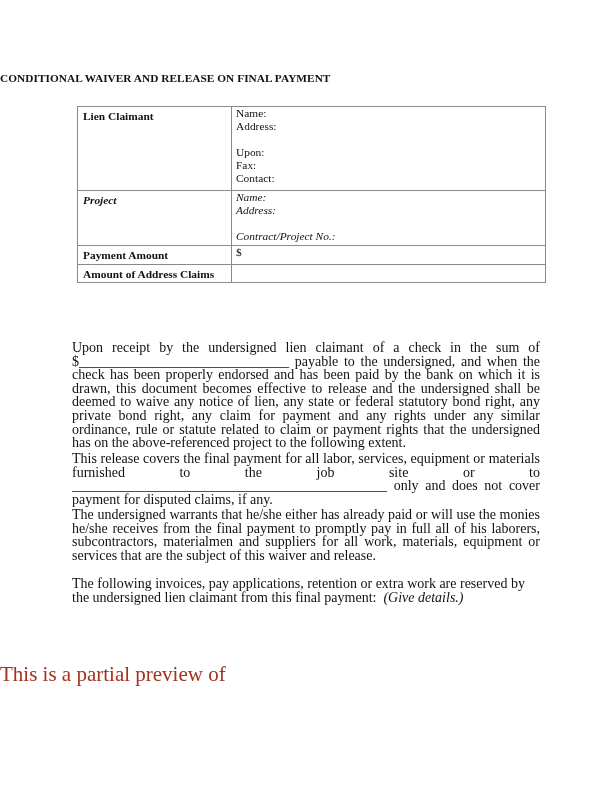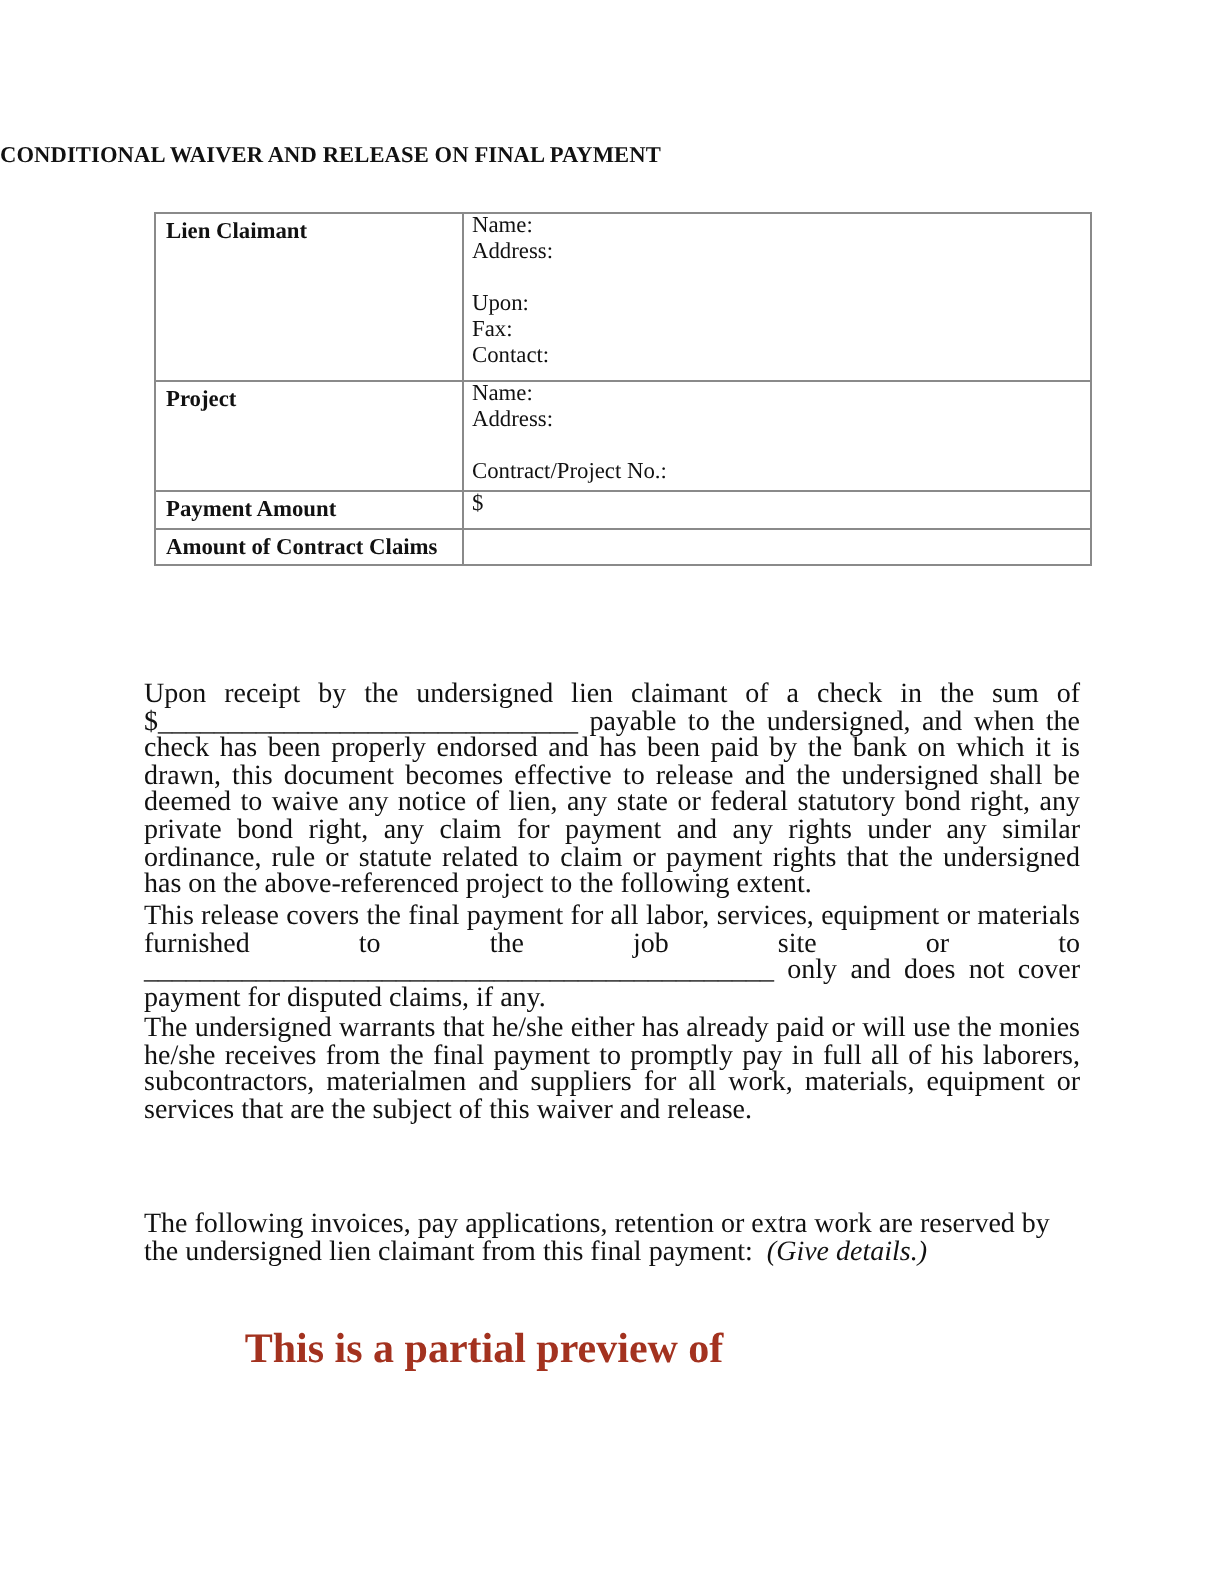--- a/index.html
+++ b/index.html
@@ -13,64 +13,64 @@
     td.lbl { width: 154px; font-weight: bold; padding: 3px 0 0 5px !important; box-sizing: border-box; }
     td.val { padding: 0 0 0 4px !important; }
     .blank { height: 13px; }
     .body-text { position: absolute; left: 72px; width: 468px; font-size: 14px;
       line-height: 13.6px; text-align: justify; }
     .p1 { top: 341px; }
     .p2 { top: 452px; }
     .p3 { top: 508px; }
     .p4 { top: 577px; }
     .it { font-style: italic; }
-    .preview { position: absolute; top: 662px; left: 0; width: 484px; text-align: center;
-      color: #a3321f; font-weight: bold; font-size: 21px; line-height: 25px; }
+    .preview { position: absolute; top: 662px; left: 0; width: 484px; text-align: left;
+      color: #a3321f; font-weight: normal; font-size: 21px; line-height: 25px; }
   </style>
 </head>
 <body>
 
 <div class="title">CONDITIONAL WAIVER AND RELEASE ON FINAL PAYMENT</div>
 
 <table class="info">
   <tbody>
       <tr style="height:84px;">
     <td class="lbl">Lien Claimant</td>
     <td class="val">
       <div>Name:</div>
       <div>Address:</div>
       <div class="blank"></div>
       <div>Upon:</div>
       <div>Fax:</div>
       <div>Contact:</div>
     </td>
   </tr>
-  <tr style="height:55px;">
+  <tr style="height:55px;font-style:italic;">
     <td class="lbl">Project</td>
     <td class="val">
       <div>Name:</div>
       <div>Address:</div>
       <div class="blank"></div>
       <div>Contract/Project No.:</div>
     </td>
   </tr>
   <tr style="height:19px;">
     <td class="lbl">Payment Amount</td>
     <td class="val">$</td>
   </tr>
   <tr style="height:18px;">
-    <td class="lbl">Amount of Contract Claims</td>
+    <td class="lbl">Amount of Address Claims</td>
     <td class="val"></td>
   </tr>
 </tbody>
   </table>
 
 <div class="body-text p1"><span>Upon receipt by the undersigned lien claimant of a check in the sum of $</span><span>______________________________</span><span> payable to the undersigned, and when the check has been properly endorsed and has been paid by the bank on which it is drawn, this document becomes effective to release and the undersigned shall be deemed to waive any notice of lien, any state or federal statutory bond right, any private bond right, any claim for payment and any rights under any similar ordinance, rule or statute related to claim or payment rights that the undersigned has on the above-referenced project to the following extent.</span></div>
 
 <div class="body-text p2"><span>This release covers the final payment for all labor, services, equipment or materials furnished to the job site or to </span><span>_____________________________________________</span><span> only and does not cover payment for disputed claims, if any.</span></div>
 
 <div class="body-text p3">The undersigned warrants that he/she either has already paid or will use the monies he/she receives from the final payment to promptly pay in full all of his laborers, subcontractors, materialmen and suppliers for all work, materials, equipment or services that are the subject of this waiver and release.</div>
 
-<div class="body-text p4" style="text-align:left;margin-top:29px;"><span style="white-space:pre-wrap;">The following invoices, pay applications, retention or extra work are reserved by the undersigned lien claimant from this final payment:  </span><span class="it">(Give details.)</span></div>
+<div class="body-text p4" style="text-align:left;"><span style="white-space:pre-wrap;">The following invoices, pay applications, retention or extra work are reserved by the undersigned lien claimant from this final payment:  </span><span class="it">(Give details.)</span></div>
 
 <div class="preview">
   <div>This is a partial preview of</div>
 </div>
 
 </body></html>

